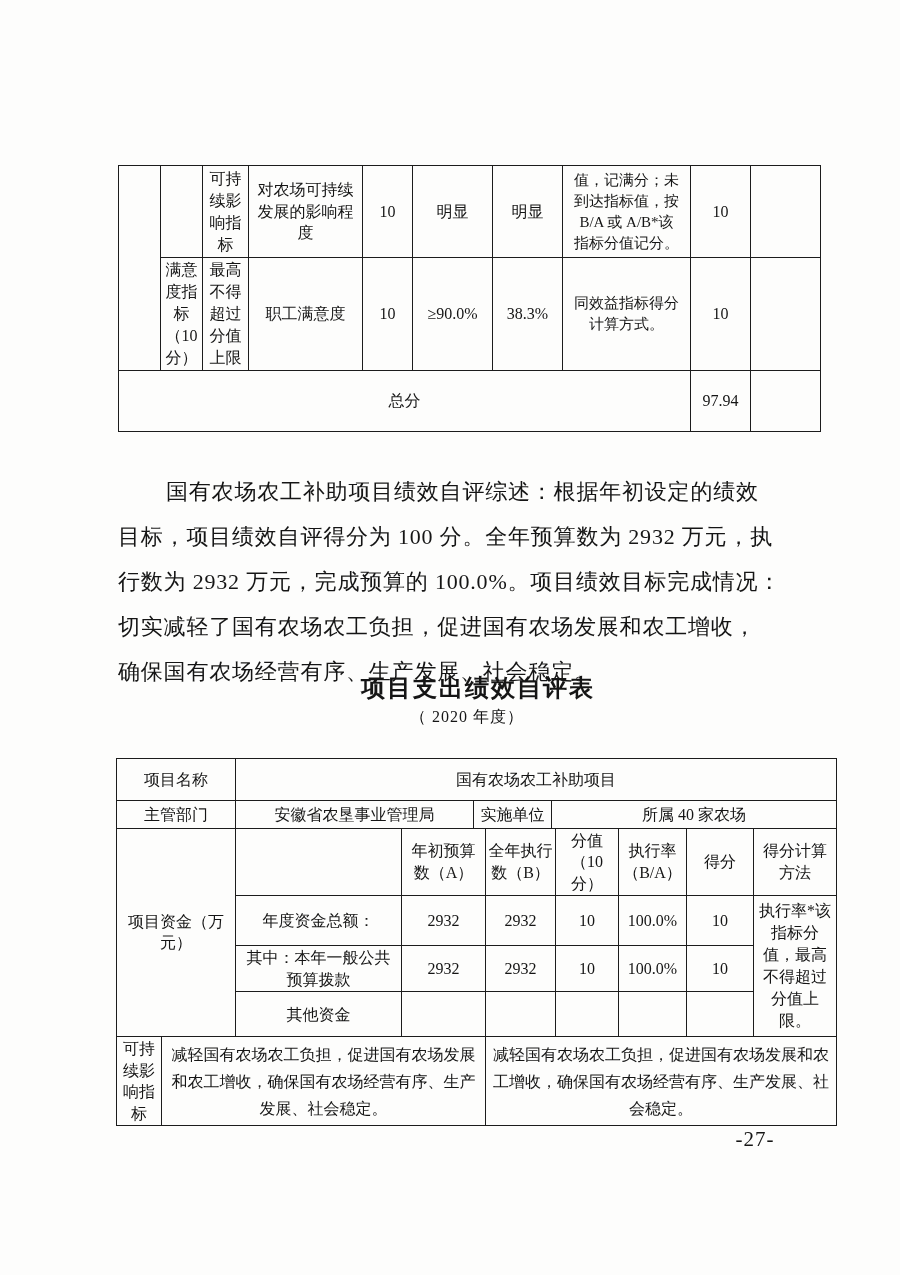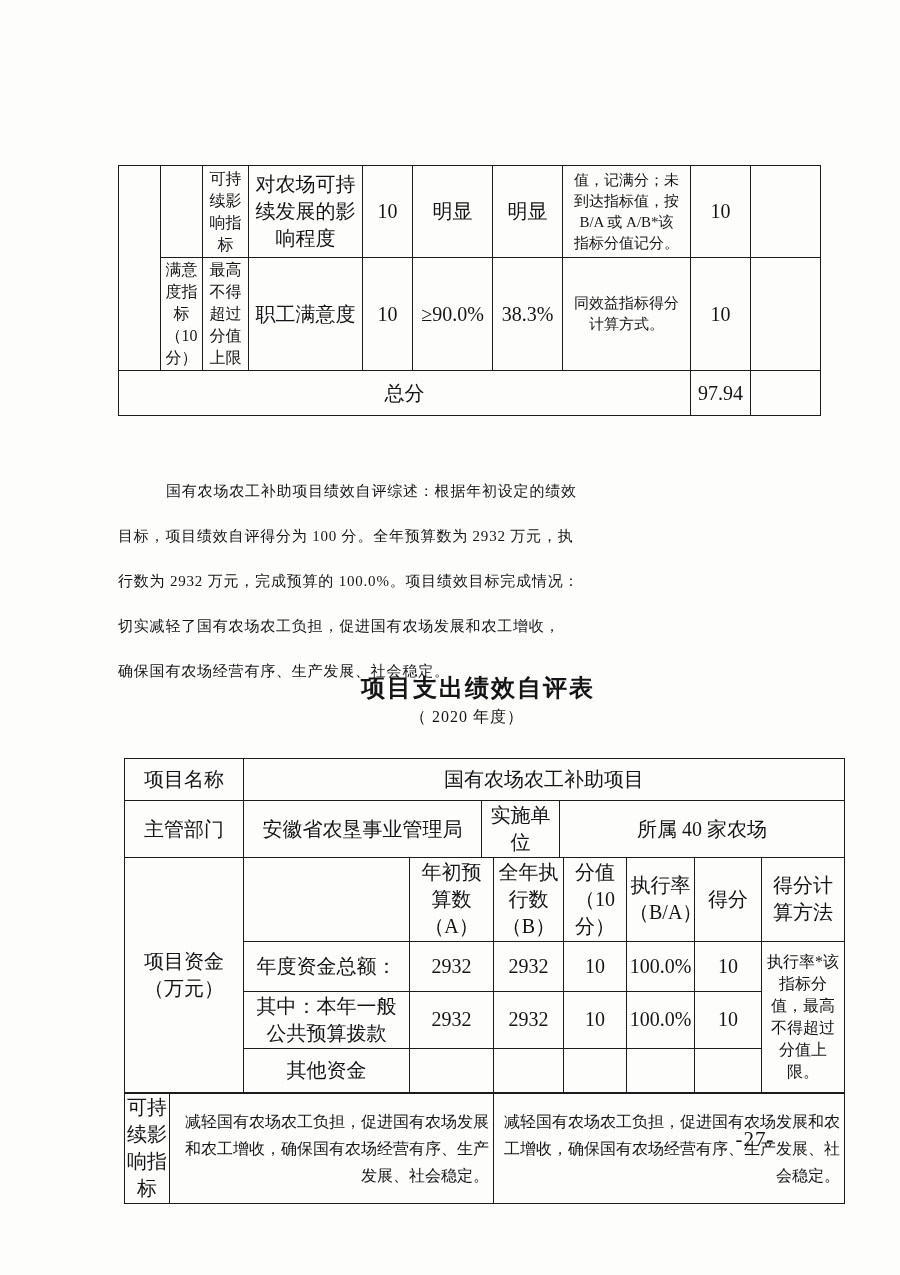--- a/index.html
+++ b/index.html
@@ -1,40 +1,40 @@
 <!DOCTYPE html>
 <html><head>
 <meta charset="utf-8">
 <style>
   html,body{margin:0;padding:0;background:#e8e8e8;}
   .page{position:relative;width:900px;height:1275px;background:#fdfdfc;
         font-family:"Liberation Serif","DejaVu Serif",serif;color:#151515;overflow:hidden;}
   table{border-collapse:collapse;table-layout:fixed;}
   td,th{border:1.5px solid #1c1c1c;text-align:center;vertical-align:middle;
-        padding:1px 2px;font-size:20px;line-height:1.35;font-weight:normal;overflow:hidden;}
+        padding:1px 2px;font-size:16px;line-height:1.35;font-weight:normal;overflow:hidden;}
   
   .t1{position:absolute;left:118px;top:165px;width:702px;}
   .t1 .method{font-size:15px;line-height:21px;padding:1px 9px;}
   .t1 .vlabel{font-size:16px;line-height:22px;padding:1px 1px;}
   
-  .para{position:absolute;left:118px;top:469px;width:700px;font-size:15px;letter-spacing:.8px;}
+  .para{position:absolute;left:118px;top:469px;width:700px;font-size:22px;letter-spacing:.8px;}
   .para .pline{height:45px;line-height:45px;white-space:nowrap;}
   .para .pline.indent{padding-left:48px;}
   
   .doc-title{position:absolute;left:118px;top:672px;width:720px;text-align:center;
              font-family:"Liberation Sans","DejaVu Sans",sans-serif;
              font-weight:bold;font-size:24px;letter-spacing:2px;}
   .doc-subtitle{position:absolute;left:107px;top:707px;width:720px;text-align:center;
                 font-size:16px;letter-spacing:1px;}
   
-  .t2{position:absolute;left:124px;top:758px;width:720px;}
+  .t2{position:absolute;left:116px;top:758px;width:720px;}
   .t2 table{width:720px;}
   .t2 table + table{margin-top:-1.5px;}
   .t2 .funds-method{font-size:16px;line-height:22px;padding:1px 3px;}
-  .t2 .goal-cell{font-size:16px;line-height:27px;padding:2px 4px;text-align:right;}
+  .t2 .goal-cell{font-size:16px;line-height:27px;padding:2px 4px;}
   .t2 .item-cell{padding:1px 4px;}
   .pageno{position:absolute;left:700px;top:1127px;width:110px;text-align:center;
           font-size:21px;letter-spacing:1px;}
 </style>
 </head>
 <body>
 
 <div class="page">
 
   <table class="t1">
@@ -67,21 +67,21 @@
       <td class="vlabel">满意度指标（10分）</td>
       <td class="vlabel">最高不得超过分值上限</td>
       <td>职工满意度</td>
       <td>10</td>
       <td>≥90.0%</td>
       <td>38.3%</td>
       <td class="method">同效益指标得分计算方式。</td>
       <td>10</td>
       <td></td>
     </tr>
-    <tr style="height:45px">
+    <tr style="height:61px">
       <td colspan="8">总分</td>
       <td>97.94</td>
       <td></td>
     </tr>
   </tbody>
     </table>
 
   <div class="para">
     <div class="pline indent">国有农场农工补助项目绩效自评综述：根据年初设定的绩效</div>
     <div class="pline">目标，项目绩效自评得分为 100 分。全年预算数为 2932 万元，执</div>

